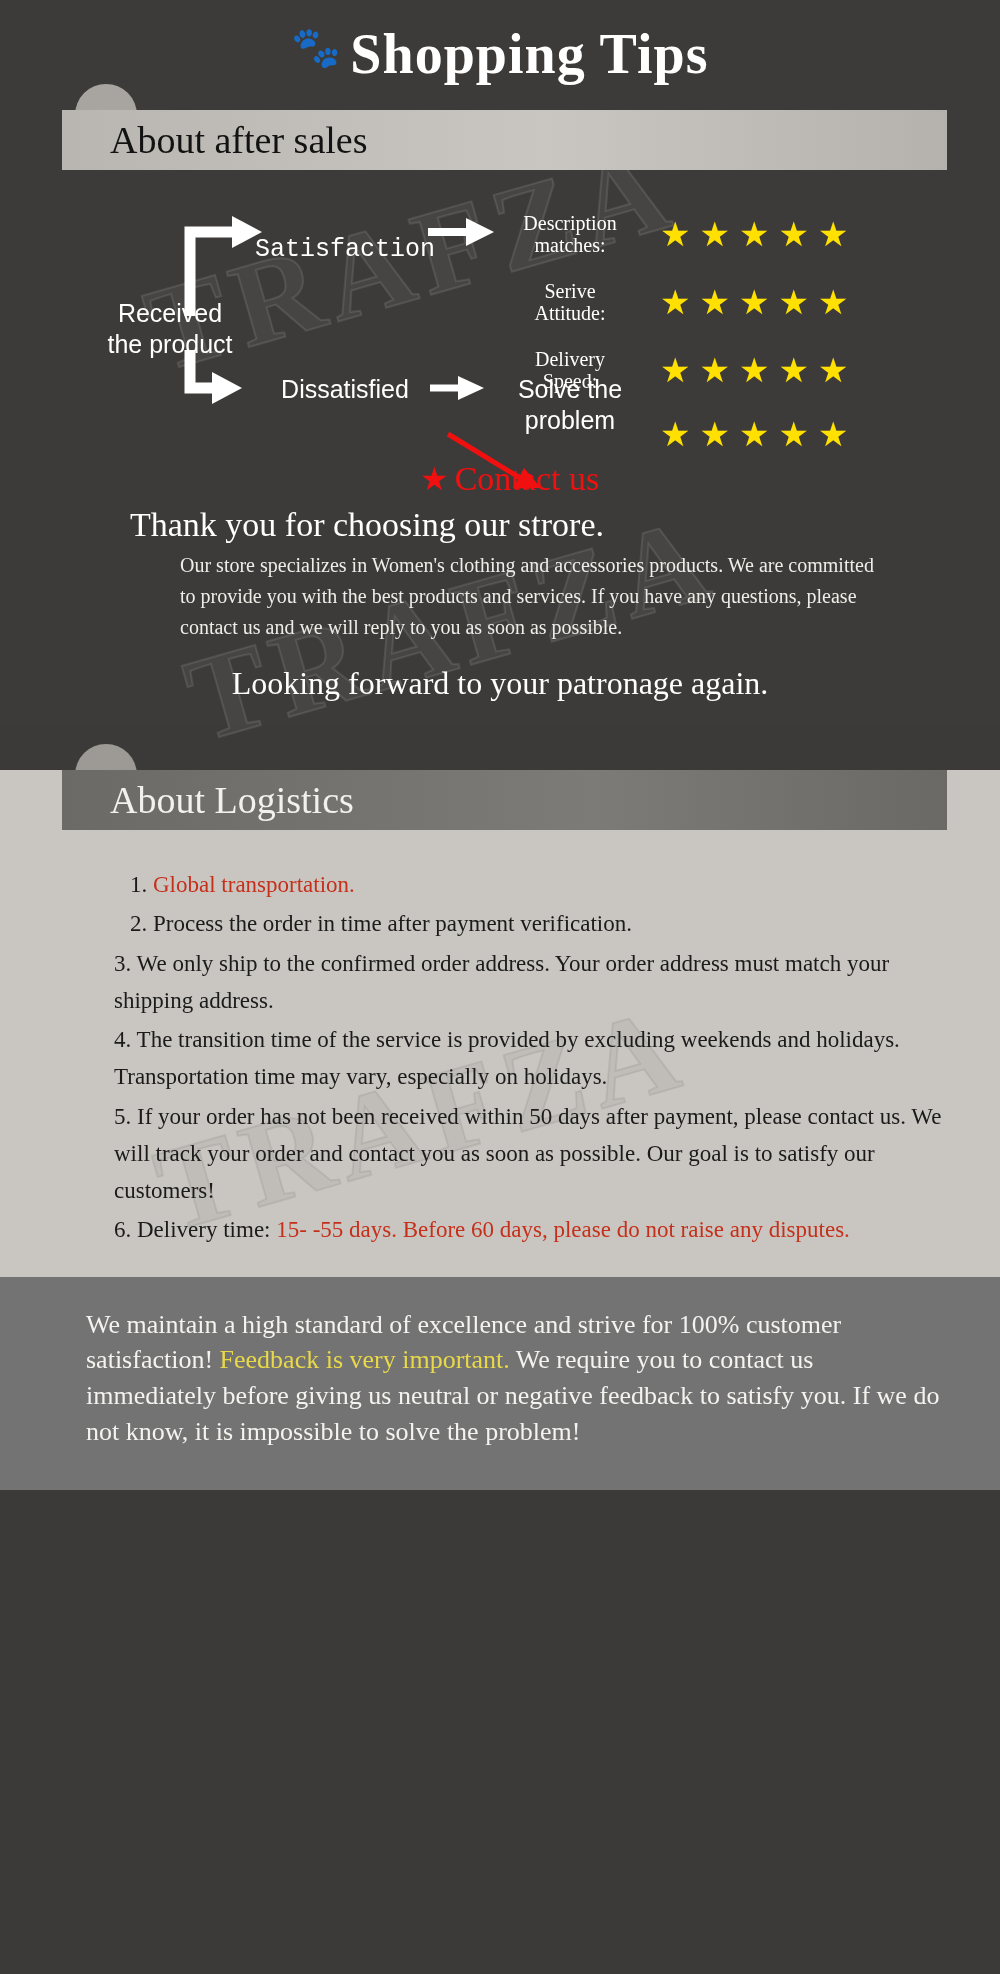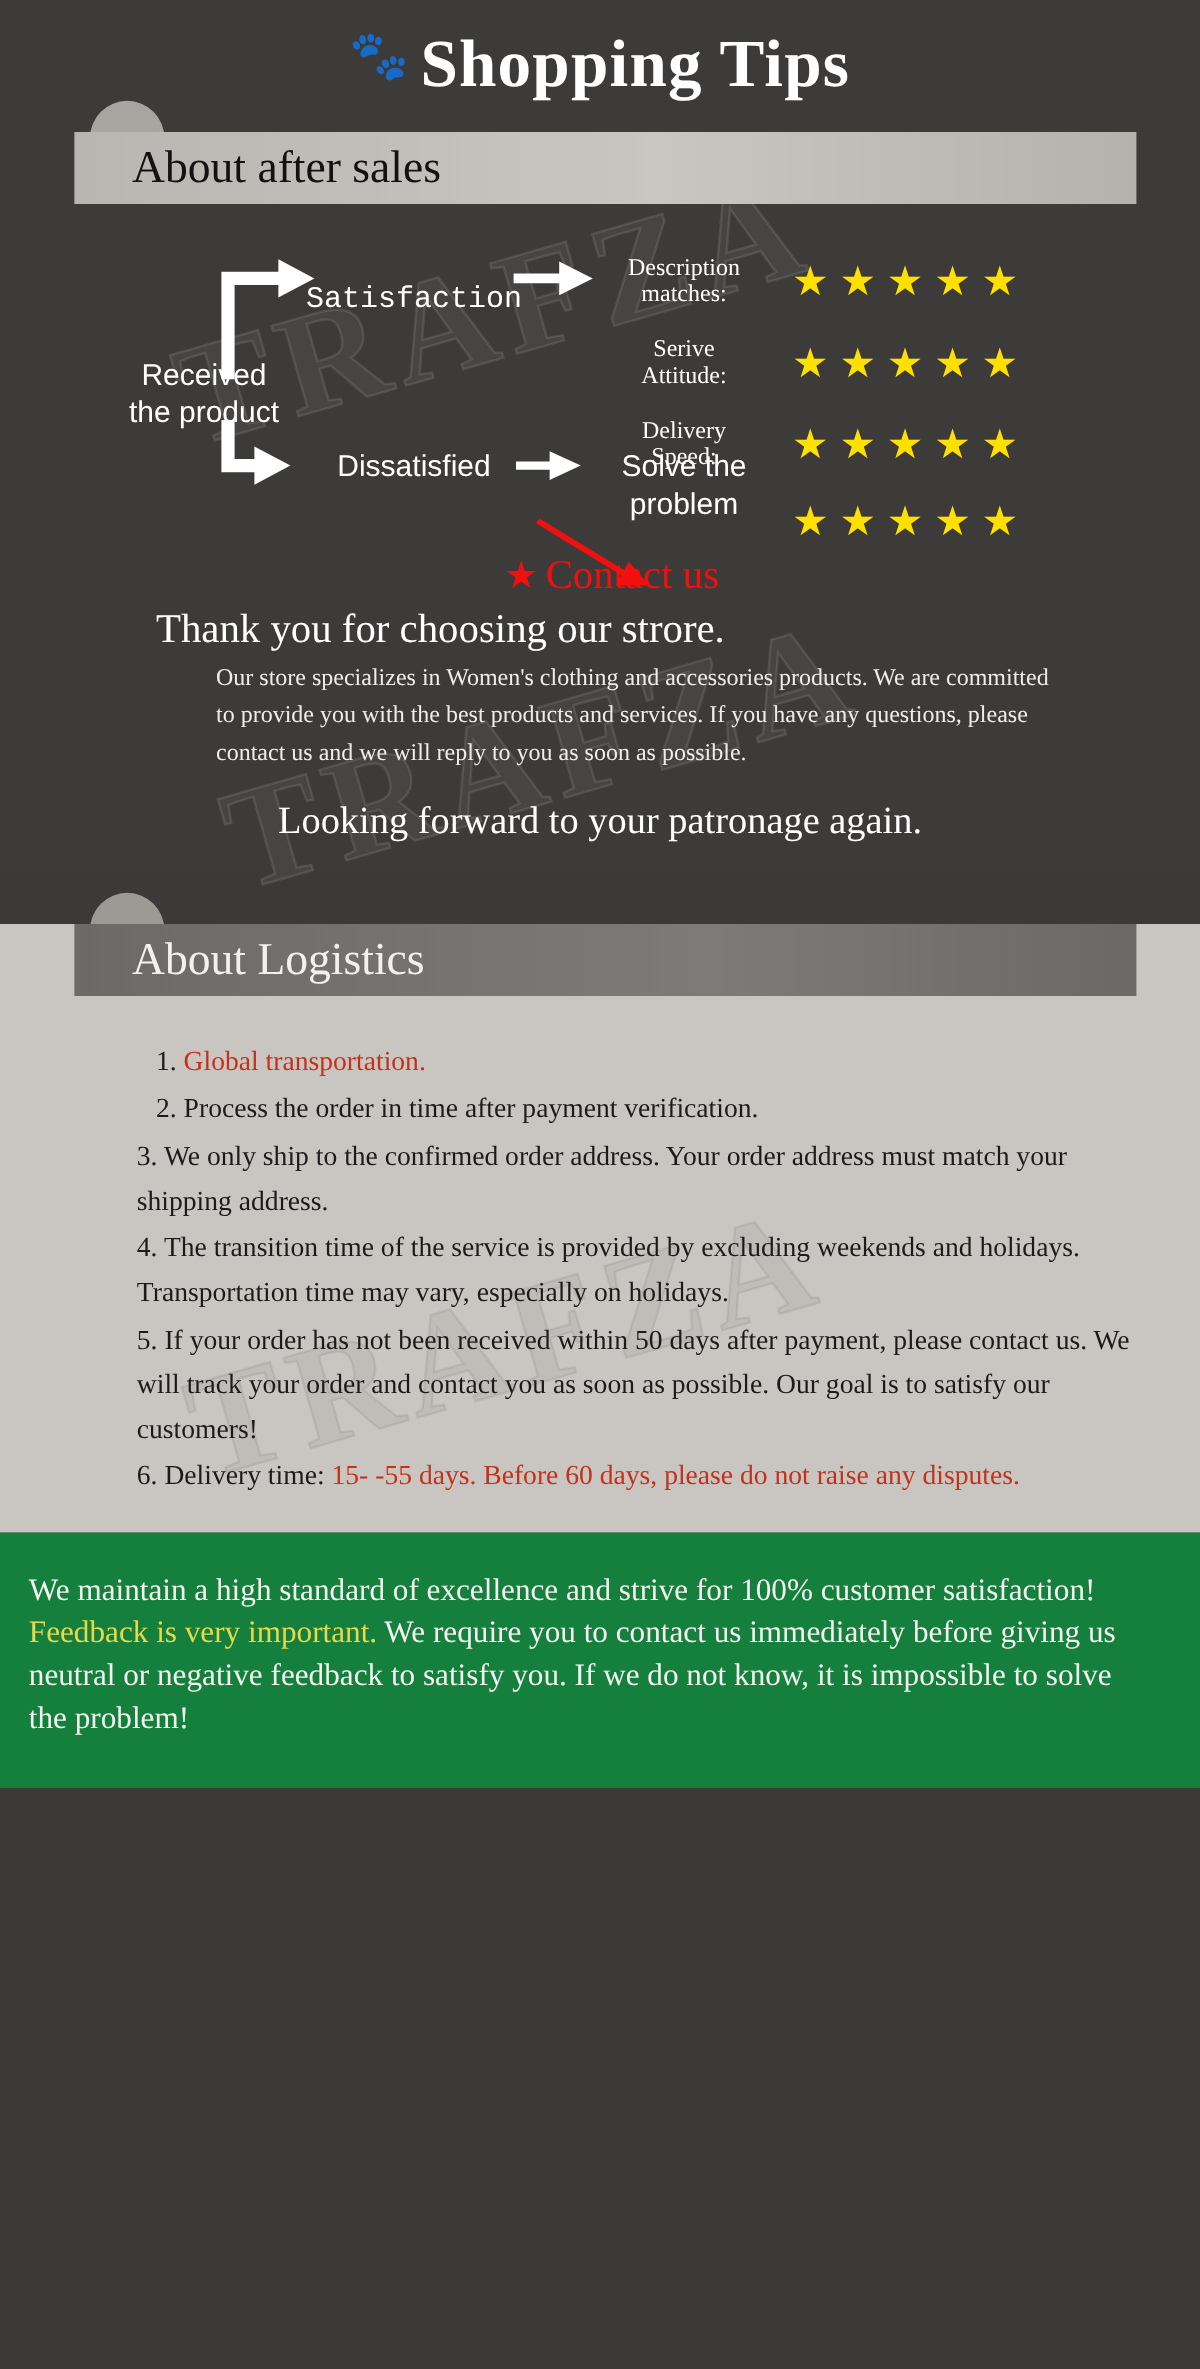--- a/index.html
+++ b/index.html
@@ -179,23 +179,23 @@
     font-size: 23px;
     line-height: 1.62;
     margin-top: 20px;
   }
   .log-list .li { margin-bottom: 2px; }
   .log-list .red { color: #c5301a; }
   .li.indent-less { margin-left: -16px; font-family: Liberation Serif, serif; }
 
   
   .sec-footer {
-    background: #15803d;
+    background: #737373;
     color: #f5f3f0;
-    padding: 30px 54px 40px 24px;
+    padding: 30px 54px 40px 86px;
     font-family: "Liberation Serif", serif;
     font-size: 26px;
     line-height: 1.38;
   }
   .sec-footer .yellow { color: #e8d84a; }
 </style>
 </head>
 <body>
 
 <div class="page">

